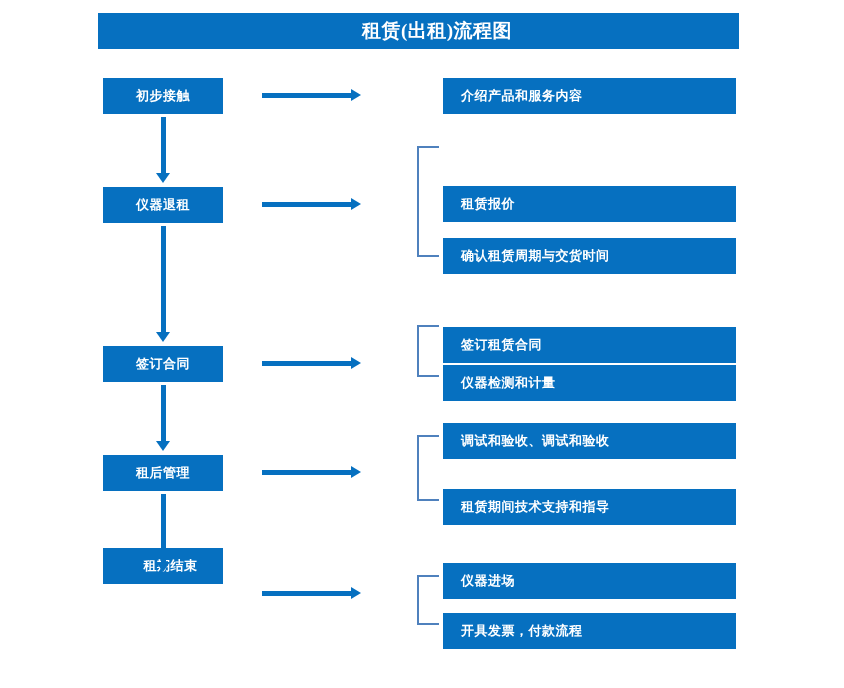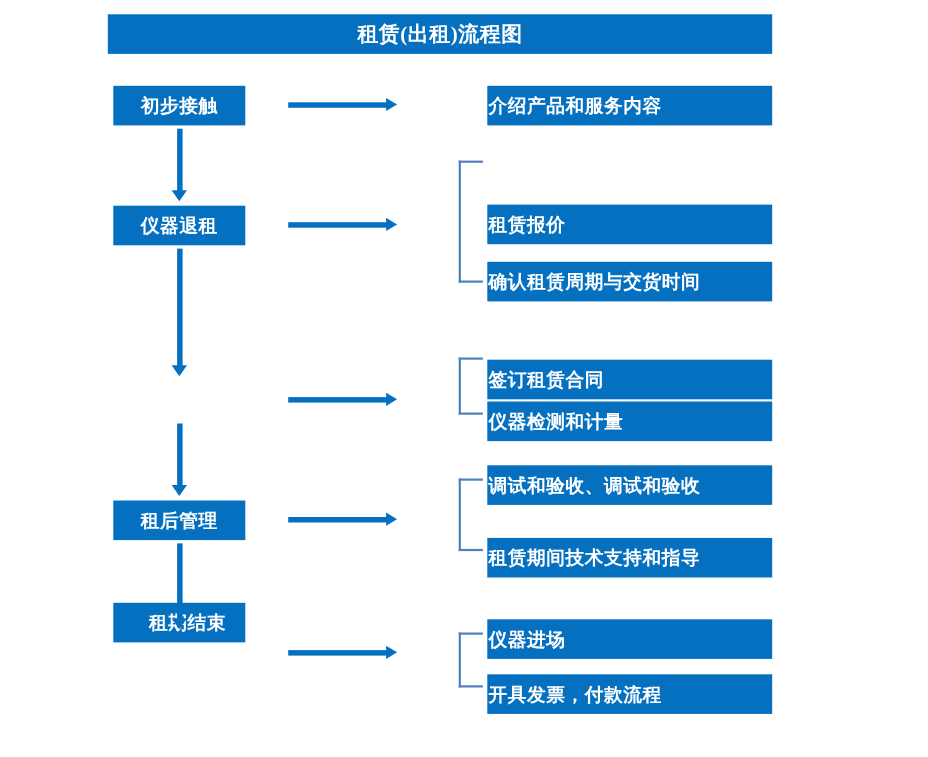--- a/index.html
+++ b/index.html
@@ -26,46 +26,47 @@
     width: 604px;
     height: 36px;
     background: #0670c0;
     color: #ffffff;
     display: flex;
     align-items: center;
     justify-content: center;
     font-size: 19px;
     font-weight: bold;
     letter-spacing: 0.5px;
+    padding-left: 37px;
   }
 
   
   .node {
     position: absolute;
     background: #0670c0;
     color: #ffffff;
-    font-size: 17px;
+    font-size: 13px;
     font-weight: bold;
     display: flex;
     align-items: center;
     height: 36px;
     box-sizing: border-box;
     letter-spacing: 0.5px;
     white-space: nowrap;
   }
   .node.stage {
     left: 103px;
     width: 120px;
     justify-content: center;
   }
   .node.task {
     left: 443px;
-    width: 259px;
+    width: 293px;
     justify-content: flex-start;
-    padding-left: 1px;
+    padding-left: 18px;
   }
 
   
   .arrow-h {
     position: absolute;
     height: 5px;
     background: #0670c0;
   }
   .arrow-h::after {
     content: "";
@@ -109,20 +110,21 @@
 <body>
 
 <div id="canvas">
 
   <div class="title-bar">租赁(出租)流程图</div>
 
   <div class="node stage" style="top:78px;">初步接触</div>
 
   <div class="node stage" style="top:187px;">仪器退租</div>
 
+  <div class="node stage" style="top:346px;">签订合同</div>
 
   <div class="node stage" style="top:455px;">租后管理</div>
 
   <div class="node stage" style="top:548px;padding-left:15px;">租期结束</div>
 
   <div class="arrow-v" style="left:161px; top:117px; height:57px;"></div>
   <div class="arrow-v" style="left:161px; top:226px; height:107px;"></div>
   <div class="arrow-v" style="left:161px; top:385px; height:57px;"></div>
   <div class="arrow-v" style="left:161px; top:494px; height:69px;"></div>
 

